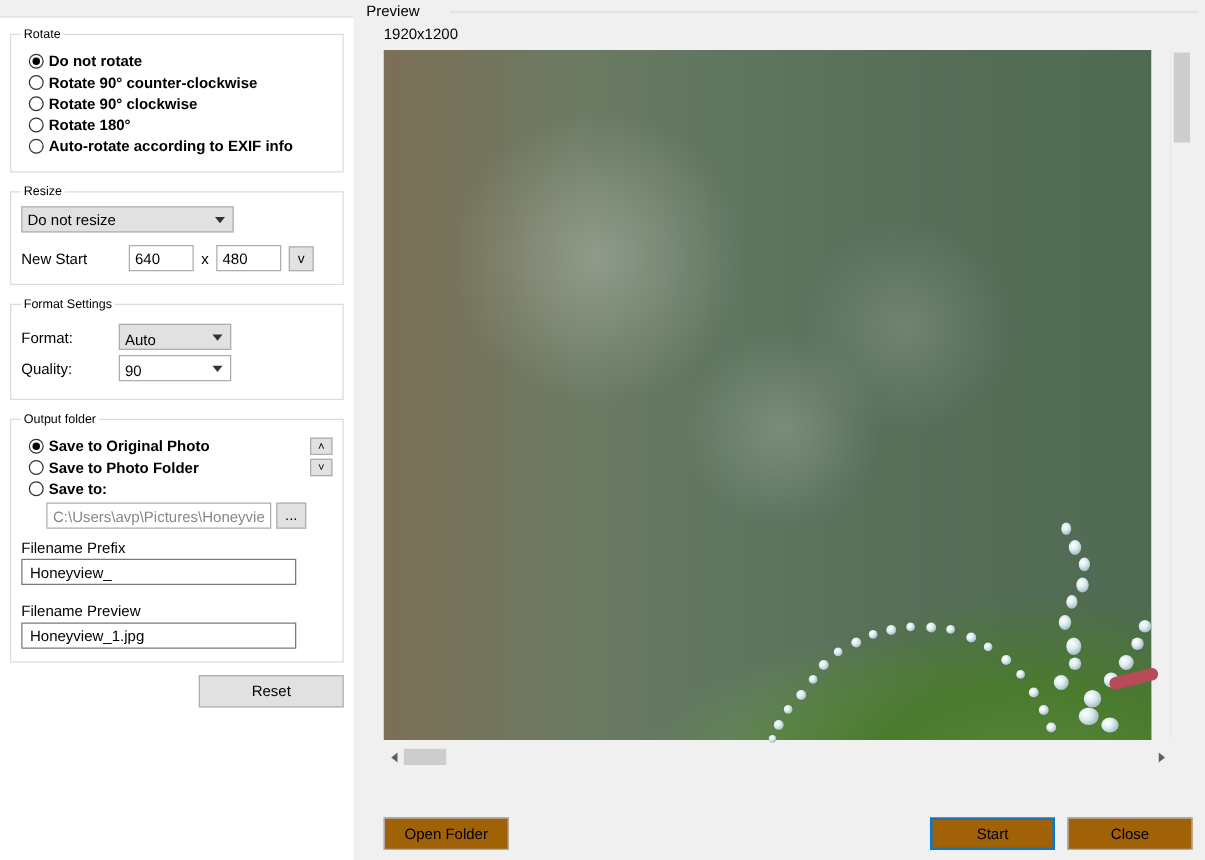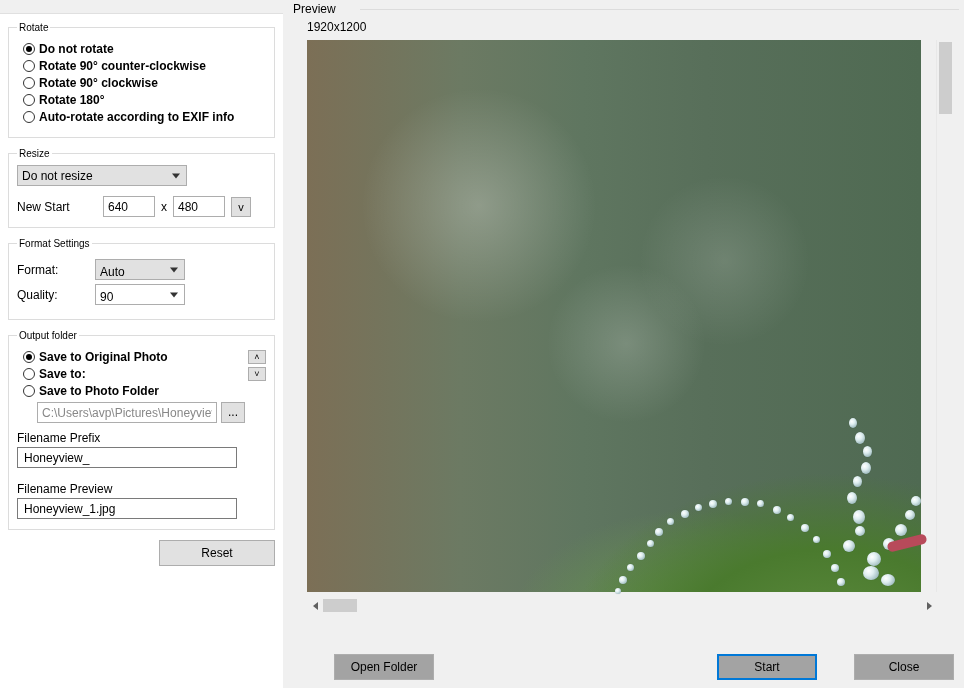--- a/index.html
+++ b/index.html
@@ -66,21 +66,21 @@
 .vthumb { position: absolute; top: 2px; left: 2px; width: 13px; height: 72px; background: #cdcdcd; }
 .hscroll { position: absolute; left: 0; bottom: 0; width: 614px; height: 17px; background: #f0f0f0; }
 .hthumb { position: absolute; left: 16px; top: 2px; width: 34px; height: 13px; background: #cdcdcd; }
 .harrow { position: absolute; top: 0; width: 17px; height: 17px; display: flex; align-items: center; justify-content: center; }
 .harrow.left { left: 0; }
 .harrow.right { right: -17px; }
 .tri-l { width: 0; height: 0; border-top: 4px solid transparent; border-bottom: 4px solid transparent; border-right: 5px solid #606060; }
 .tri-r { width: 0; height: 0; border-top: 4px solid transparent; border-bottom: 4px solid transparent; border-left: 5px solid #606060; }
 
 .bottom-bar { position: absolute; bottom: 8px; left: 24px; right: 10px; display: flex; align-items: center; }
-.btn { height: 26px; border: 1px solid #adadad; background: #a3a3a3; cursor: pointer; padding: 0 8px; text-align: center; margin-left: 27px; }
+.btn { height: 26px; border: 1px solid #adadad; background: #a16207; cursor: pointer; padding: 0 8px; text-align: center; }
 .btn.open { width: 100px; }
 .btn.start { width: 100px; border: 1px solid #0078d7; outline: 1px solid #0078d7; outline-offset: -2px; margin-right: 10px; }
 .btn.close { width: 100px; }
 .spacer { flex: 1; }
 </style>
 </head>
 <body>
 
 <div class="container">
   <div class="left-panel">
@@ -147,25 +147,25 @@
           <div class="nav-btns">
             <span class="nav-btn">˄</span>
             <span class="nav-btn">˅</span>
           </div>
           <div class="radio-row">
               <span class="radio checked"></span>
               <span>Save to Original Photo</span>
             </div>
           <div class="radio-row">
               <span class="radio"></span>
-              <span>Save to:</span>
+              <span>Save to Photo Folder</span>
             </div>
           <div class="radio-row">
               <span class="radio"></span>
-              <span>Save to Photo Folder</span>
+              <span>Save to:</span>
             </div>
         </div>
         <div class="path-row">
           <input class="path" disabled="" value="C:\Users\avp\Pictures\Honeyview" style="">
           <span class="browse-btn">...</span>
         </div>
         <div class="field-label">Filename Prefix</div>
         <input class="wide" value="Honeyview_" style="">
         <div class="field-label" style="margin-top:14px">Filename Preview</div>
         <input class="wide" value="Honeyview_1.jpg" style="">

